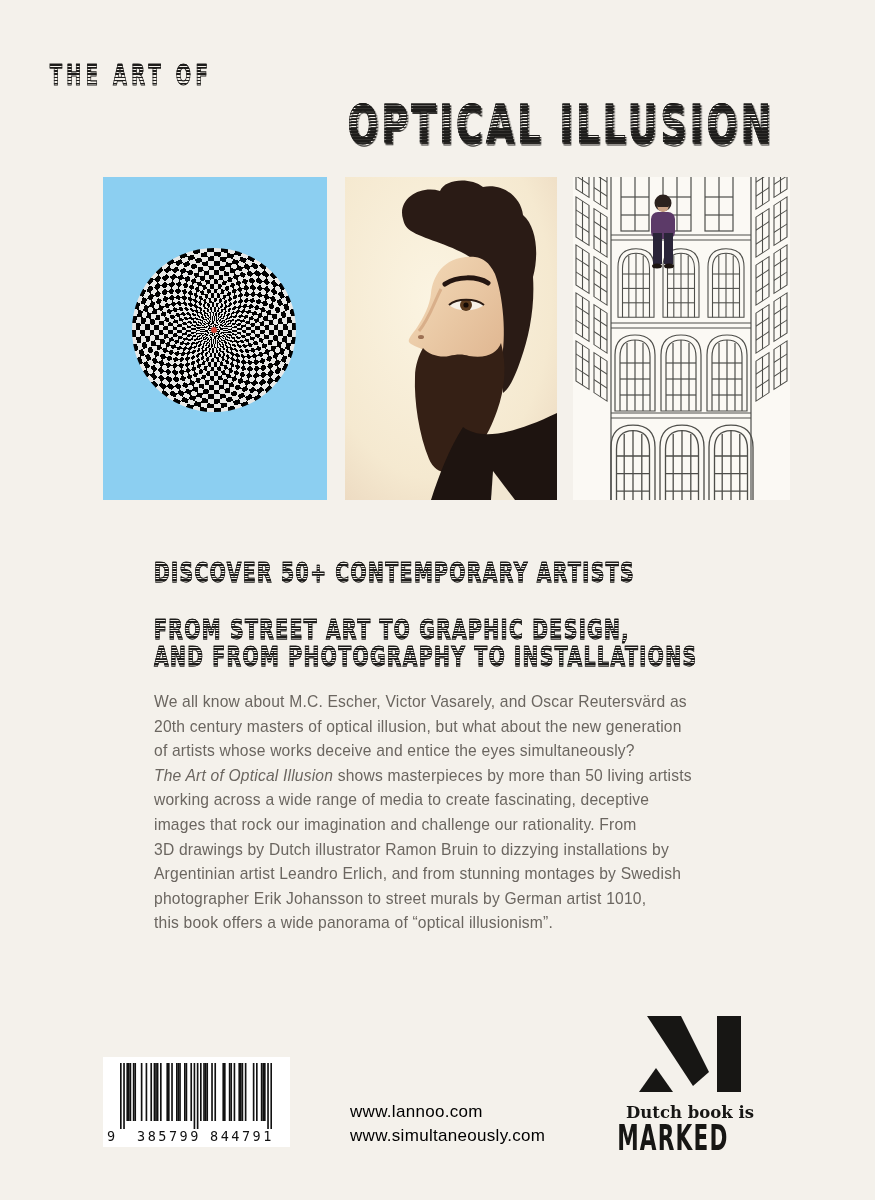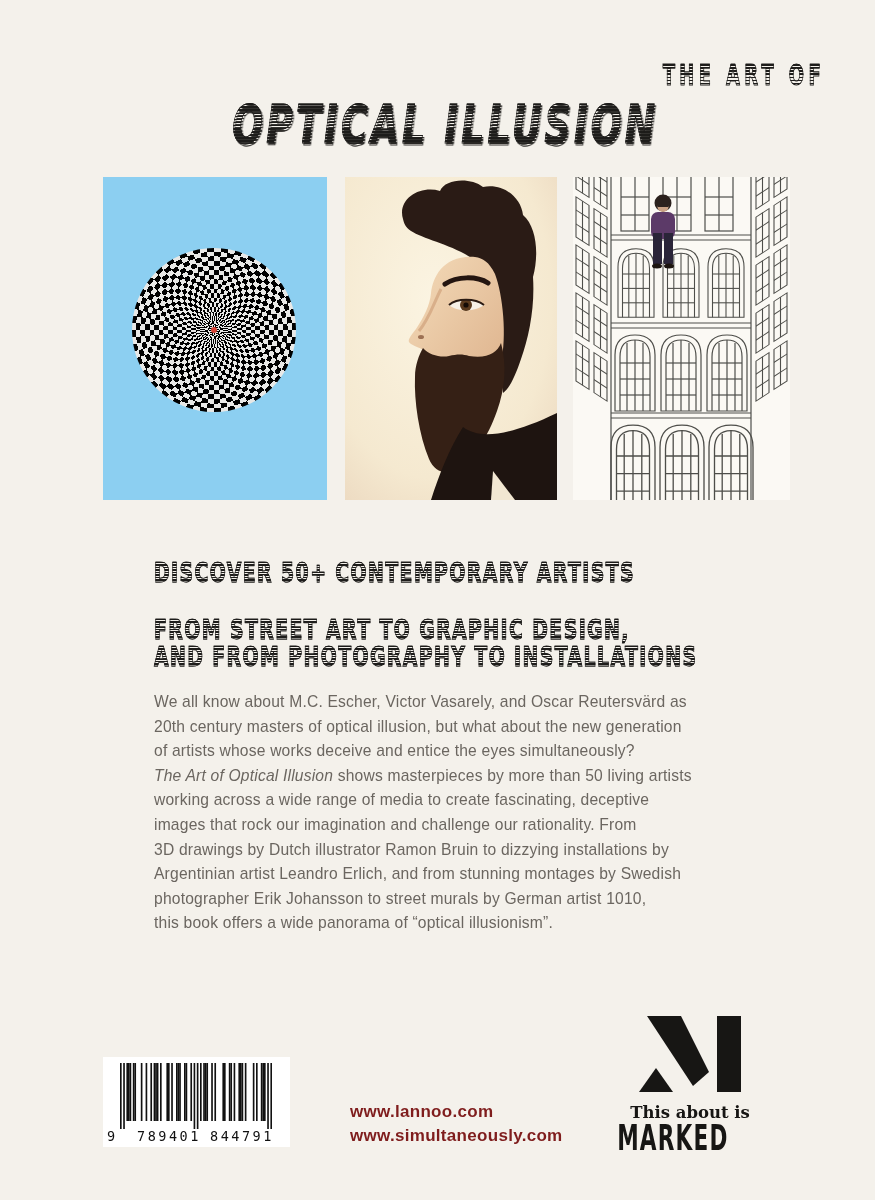--- a/index.html
+++ b/index.html
@@ -10,23 +10,23 @@
     --ink:#1d1c1a;
   }
   
   .hatch{
     font-family:"DejaVu Sans", sans-serif; font-weight:bold; white-space:nowrap;
     background-image:repeating-linear-gradient(180deg, var(--ink) 0 1.5px, rgba(0,0,0,0) 1.5px 3.1px);
     -webkit-background-clip:text; background-clip:text;
     color:transparent;
     -webkit-text-stroke:1px var(--ink);
   }
-  .t-kicker{position:absolute; left:0; right:0; top:58px; display:flex; justify-content:flex-end;}
+  .t-kicker{position:absolute; left:0; right:0; top:58px; display:flex; justify-content:flex-start;}
   .t-kicker .hatch{font-size:29px; letter-spacing:7px; transform:scaleX(.62); transform-origin:center;}
-  .t-main{position:absolute; left:16px; right:0; top:94px; display:flex; justify-content:center;font-style:italic;}
+  .t-main{position:absolute; left:16px; right:0; top:94px; display:flex; justify-content:flex-end;}
   .t-main .hatch{
     font-size:53px; letter-spacing:5px; transform:scaleX(.68); transform-origin:center;
     filter:drop-shadow(2.5px 2.5px 0 rgba(29,28,26,.9));
   }
   
   .shot{position:absolute; top:177px; height:323px; overflow:hidden;}
   #shot-opart{left:103px; width:224px; background:var(--poster-blue,#8ccff1);}
   .flower{
     position:absolute; left:29px; top:71px; width:164px; height:164px; border-radius:50%;
     background-image:
@@ -57,21 +57,21 @@
   #blurb .pline{white-space:nowrap;}
   #blurb em{font-style:italic;}
   
   #barcode-panel{position:absolute; left:103px; top:1057px; width:187px; height:90px; background:#ffffff;}
   #barcode-bars{position:absolute; left:17px; top:6px;}
   .bc-digit{position:absolute; font-family:"DejaVu Sans Mono", monospace; font-size:13.5px; color:#111;
     top:71px; letter-spacing:2.5px; white-space:nowrap;}
   #bc-lead{left:4px;}
   #bc-g1{left:34px;}
   #bc-g2{left:107px;}
-  #websites{position:absolute; left:350px; top:1100px; color:#7f1d1d; font-size:17px; font-weight:bold;
+  #websites{position:absolute; left:350px; top:1100px; color:#000000; font-size:17px; font-weight:normal;
     line-height:24px; letter-spacing:.3px;}
   #marked-m{position:absolute; left:637px; top:1016px; width:106px; height:78px;}
   #marked-tagline{position:absolute; left:580px; top:1103px; width:220px; text-align:center;
     font-family:"DejaVu Serif", serif; font-weight:bold; font-size:16.5px; color:#171614;}
   #marked-name{position:absolute; left:580px; top:1117px; width:220px; display:flex; }
   #marked-name span{font-family:"DejaVu Sans", sans-serif; font-weight:bold; font-size:36px; letter-spacing:2px;
     color:#171614; transform:scaleX(.6); transform-origin:center; white-space:nowrap;}
 </style>
 </head>
 <body>
@@ -283,32 +283,32 @@
         <rect x="124.80" y="0" width="1.65" height="58" fill="#111"></rect>
         <rect x="132.80" y="0" width="1.65" height="58" fill="#111"></rect>
         <rect x="136.00" y="0" width="1.65" height="58" fill="#111"></rect>
         <rect x="140.80" y="0" width="1.65" height="58" fill="#111"></rect>
         <rect x="142.40" y="0" width="1.65" height="58" fill="#111"></rect>
         <rect x="144.00" y="0" width="1.65" height="58" fill="#111"></rect>
         <rect x="147.20" y="0" width="1.65" height="66" fill="#111"></rect>
         <rect x="150.40" y="0" width="1.65" height="66" fill="#111"></rect>
       </svg>
     <span class="bc-digit" id="bc-lead">9</span>
-    <span class="bc-digit" id="bc-g1">789401</span>
+    <span class="bc-digit" id="bc-g1">385799</span>
     <span class="bc-digit" id="bc-g2">844791</span>
   </div>
 
   <div id="websites">
     <div>www.lannoo.com</div>
     <div>www.simultaneously.com</div>
   </div>
 
   <svg id="marked-m" viewBox="0 0 106 78">
     <polygon points="10,0 44,0 72,56 56,70" fill="#171614"></polygon>
     <polygon points="2,76 36,76 19,52" fill="#171614"></polygon>
     <rect x="80" y="0" width="24" height="76" fill="#171614"></rect>
   </svg>
-  <div id="marked-tagline">This about is</div>
+  <div id="marked-tagline">Dutch book is</div>
   <div id="marked-name">
     <span>MARKED</span>
   </div>
 
 </div>
 
 </body></html>

